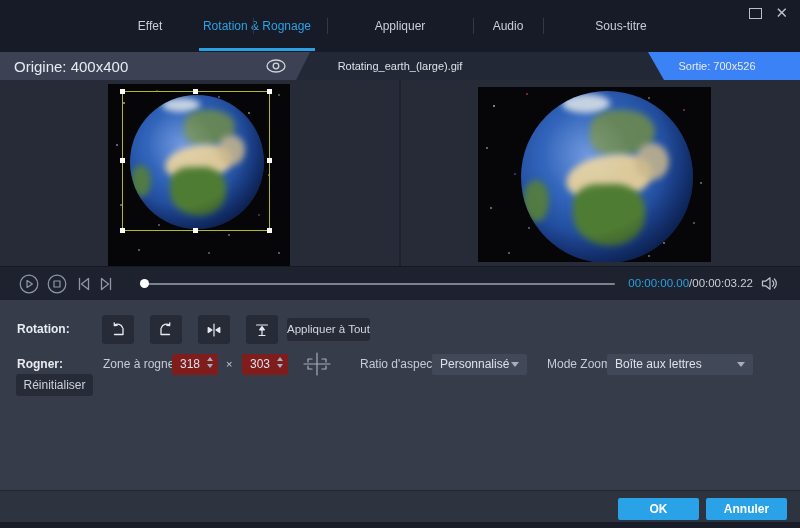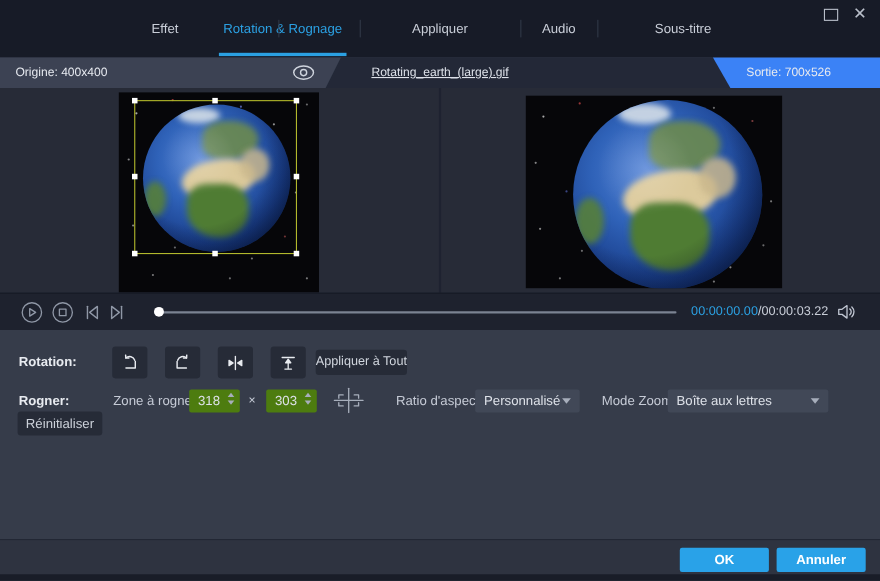--- a/index.html
+++ b/index.html
@@ -13,24 +13,24 @@
   .close-btn{color:#b9bfca;font-size:15px;line-height:16px;}
   .tabs{position:absolute;left:113px;top:0;height:52px;display:flex;}
   .tab{position:relative;height:52px;display:flex;align-items:center;justify-content:center;
     font-size:12px;color:#c9ced8;cursor:default;}
   .tab.active{color:#2ba0e2;}
   .tab.active::after{content:"";position:absolute;left:12px;right:12px;bottom:1px;height:3px;background:#2ba0e2;}
   .tab-sep{position:absolute;top:18px;width:1px;height:16px;background:#313848;}
   
   .filebar{position:absolute;top:52px;left:0;width:800px;height:28px;background:#232837;}
   .filename{position:absolute;inset:0;display:flex;align-items:center;justify-content:center;
-    font-size:11px;color:#dde1e9;text-decoration:underline;}
+    font-size:11px;color:#dde1e9;}
   .trap-left{position:absolute;left:0;top:0;height:28px;width:310px;background:#3c4253;
     clip-path:polygon(0 0,310px 0,296px 28px,0 28px);display:flex;align-items:center;}
-  .trap-left .org{margin-left:14px;font-size:11px;color:#e7eaf0;}
+  .trap-left .org{margin-left:14px;font-size:15px;color:#e7eaf0;}
   .eye-wrap{position:absolute;left:265px;top:6px;}
   .trap-right{position:absolute;right:0;top:0;height:28px;width:152px;background:#3b82f6;
     clip-path:polygon(0 0,152px 0,152px 28px,16px 28px);display:flex;align-items:center;justify-content:center;}
   .trap-right .out{margin-right:14px;font-size:11px;color:#e7eaf0;}
   
   .preview{position:absolute;top:80px;left:0;width:800px;height:186px;background:#272b37;}
   .vdivider{position:absolute;left:399px;top:0;width:2px;height:186px;background:#1e2230;}
   .pane{position:absolute;background:#060609;overflow:hidden;}
   .pane-l{left:108px;top:4px;width:182px;height:182px;}
   .pane-r{left:478px;top:7px;width:233px;height:175px;}
@@ -76,21 +76,21 @@
   .time .cur{color:#2ba0e2;} .time .tot{color:#c9ced8;}
   .vol-wrap{position:absolute;right:22px;top:9px;}
   
   .panel{position:absolute;top:300px;left:0;width:800px;height:190px;background:#363c4a;}
   .lbl{position:absolute;font-size:12px;color:#c6cbd6;text-align:center;}
   .lbl.strong{font-weight:bold;color:#e8ebf0;}
   .rot-btn{position:absolute;top:15px;width:32px;height:29px;background:#262b37;border-radius:3px;
     display:flex;align-items:center;justify-content:center;}
   .apply-btn{position:absolute;left:287px;top:18px;width:83px;height:23px;background:#262b37;border-radius:3px;
     color:#d2d7df;font-size:11.5px;text-align:center;line-height:23px;}
-  .spin{position:absolute;top:54px;width:46px;height:21px;background:#4d7c0f;border-radius:2px;}
+  .spin{position:absolute;top:54px;width:46px;height:21px;background:#7f1d1d;border-radius:2px;}
   .spin .val{position:absolute;left:8px;top:0;line-height:21px;font-size:12px;color:#dde1e8;}
   .spin .arrows{position:absolute;right:5px;top:3px;display:flex;flex-direction:column;gap:3px;}
   .arr-up{width:0;height:0;border-left:3.5px solid transparent;border-right:3.5px solid transparent;border-bottom:4px solid #a7aebb;}
   .arr-dn{width:0;height:0;border-left:3.5px solid transparent;border-right:3.5px solid transparent;border-top:4px solid #a7aebb;}
   .dd{position:absolute;top:54px;height:21px;background:#414857;border-radius:2px;text-align:center;}
   .dd .val{position:absolute;left:8px;top:0;line-height:21px;font-size:12px;color:#dde1e8;white-space:nowrap;}
   .dd .dd-arr{position:absolute;right:8px;top:8px;width:0;height:0;
     border-left:4.5px solid transparent;border-right:4.5px solid transparent;border-top:5px solid #a7aebb;}
   .reset-btn{position:absolute;left:16px;top:74px;width:77px;height:22px;background:#262b37;border-radius:3px;
     color:#ccd1da;font-size:12px;text-align:center;line-height:22px;}

